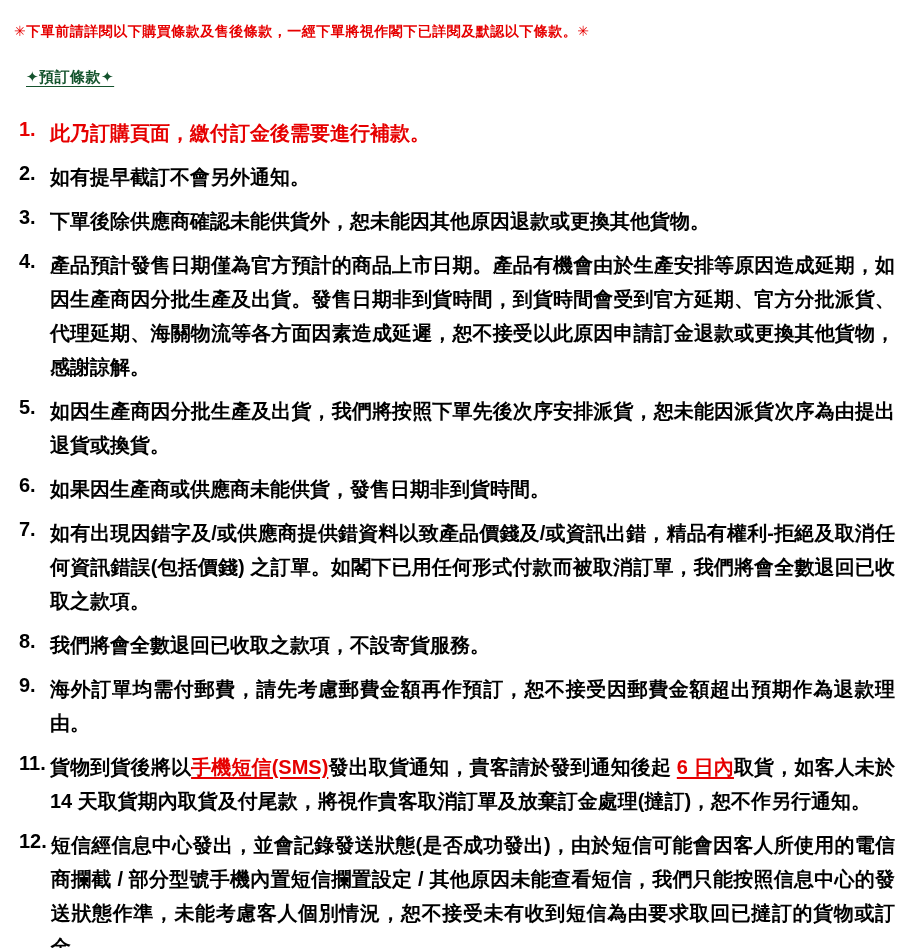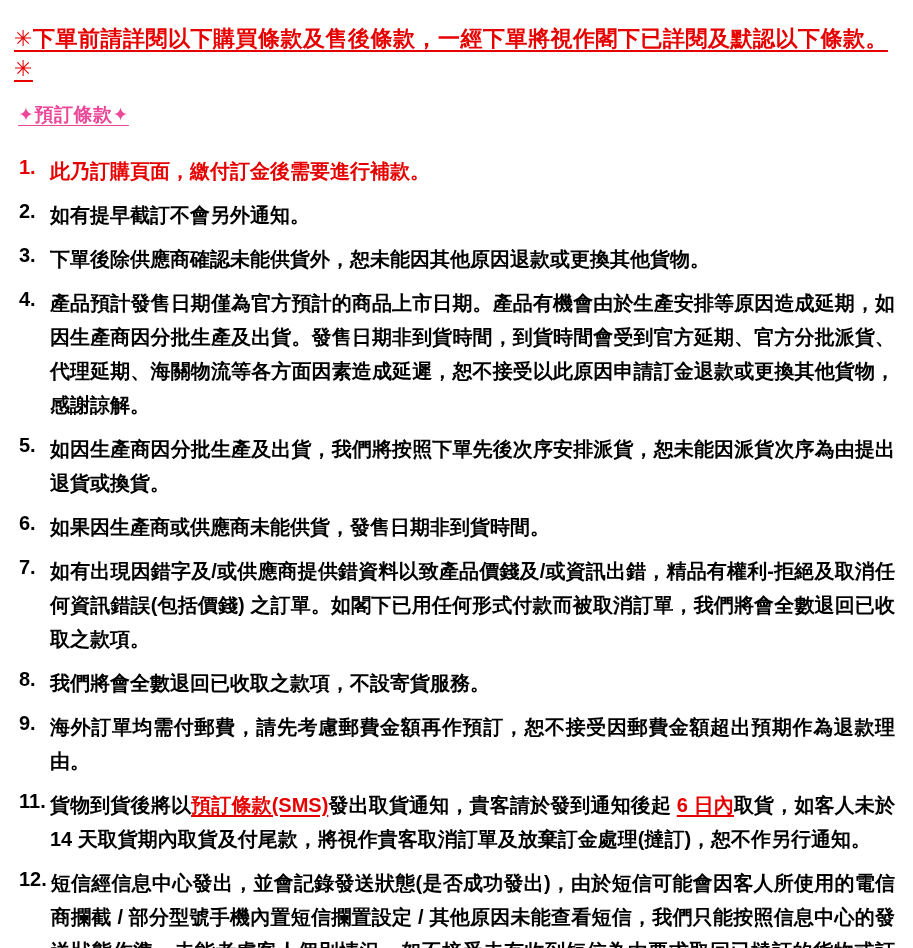--- a/index.html
+++ b/index.html
@@ -3,31 +3,30 @@
 <meta charset="utf-8">
 <style>
   html,body{margin:0;padding:0;background:#ffffff;}
   body{
     width:913px;height:948px;overflow:hidden;
     font-family:"Liberation Sans","DejaVu Sans",sans-serif;
     font-weight:700;color:#000;
   }
   .doc{padding:12px 14px 0 10px;box-sizing:border-box;width:913px;}
   .top-notice{
-    margin:12px 0 0 4px;
-    font-size:22px;line-height:30px;
-    text-decoration:underline;
+    margin:4px 0 0 4px;
+    font-size:14px;line-height:30px;
     text-underline-offset:4px;
     letter-spacing:0.5px;
   }
   .section-title{
     display:inline-block;
-    margin:17px 0 0 8px;
-    font-size:19px;line-height:28px;
-    color:#ec4899;
+    margin:17px 0 0 16px;
+    font-size:15px;line-height:28px;
+    color:#14532d;
     text-decoration:underline;
     text-underline-offset:4px;
     letter-spacing:0.5px;
   }
   .terms-list{margin-top:21px;}
   .term-item{
     display:flex;
     align-items:flex-start;
     margin:0 0 2px 0;
     font-size:20px;
@@ -90,20 +89,20 @@
       <div class="term-item">
         <span class="term-num">8.</span>
         <p class="term-txt"><span>我們將會全數退回已收取之款項，不設寄貨服務。</span></p>
       </div>
       <div class="term-item">
         <span class="term-num">9.</span>
         <p class="term-txt"><span>海外訂單均需付郵費，請先考慮郵費金額再作預訂，恕不接受因郵費金額超出預期作為退款理由。</span></p>
       </div>
       <div class="term-item">
         <span class="term-num">11.</span>
-        <p class="term-txt"><span>貨物到貨後將以</span><span class="seg-red-underline" style="color: rgb(230, 0, 0);">預訂條款(SMS)</span><span>發出取貨通知，貴客請於發到通知後起 </span><span class="seg-red-underline" style="color: rgb(230, 0, 0);">6 日內</span><span>取貨，如客人未於 14 天取貨期內取貨及付尾款，將視作貴客取消訂單及放棄訂金處理(撻訂)，恕不作另行通知。</span></p>
+        <p class="term-txt"><span>貨物到貨後將以</span><span class="seg-red-underline" style="color: rgb(230, 0, 0);">手機短信(SMS)</span><span>發出取貨通知，貴客請於發到通知後起 </span><span class="seg-red-underline" style="color: rgb(230, 0, 0);">6 日內</span><span>取貨，如客人未於 14 天取貨期內取貨及付尾款，將視作貴客取消訂單及放棄訂金處理(撻訂)，恕不作另行通知。</span></p>
       </div>
       <div class="term-item">
         <span class="term-num">12.</span>
         <p class="term-txt"><span>短信經信息中心發出，並會記錄發送狀態(是否成功發出)，由於短信可能會因客人所使用的電信商攔截 / 部分型號手機內置短信攔置設定 / 其他原因未能查看短信，我們只能按照信息中心的發送狀態作準，未能考慮客人個別情況，恕不接受未有收到短信為由要求取回已撻訂的貨物或訂金。</span></p>
       </div>
     </div>
 </div>
 
 </body></html>

